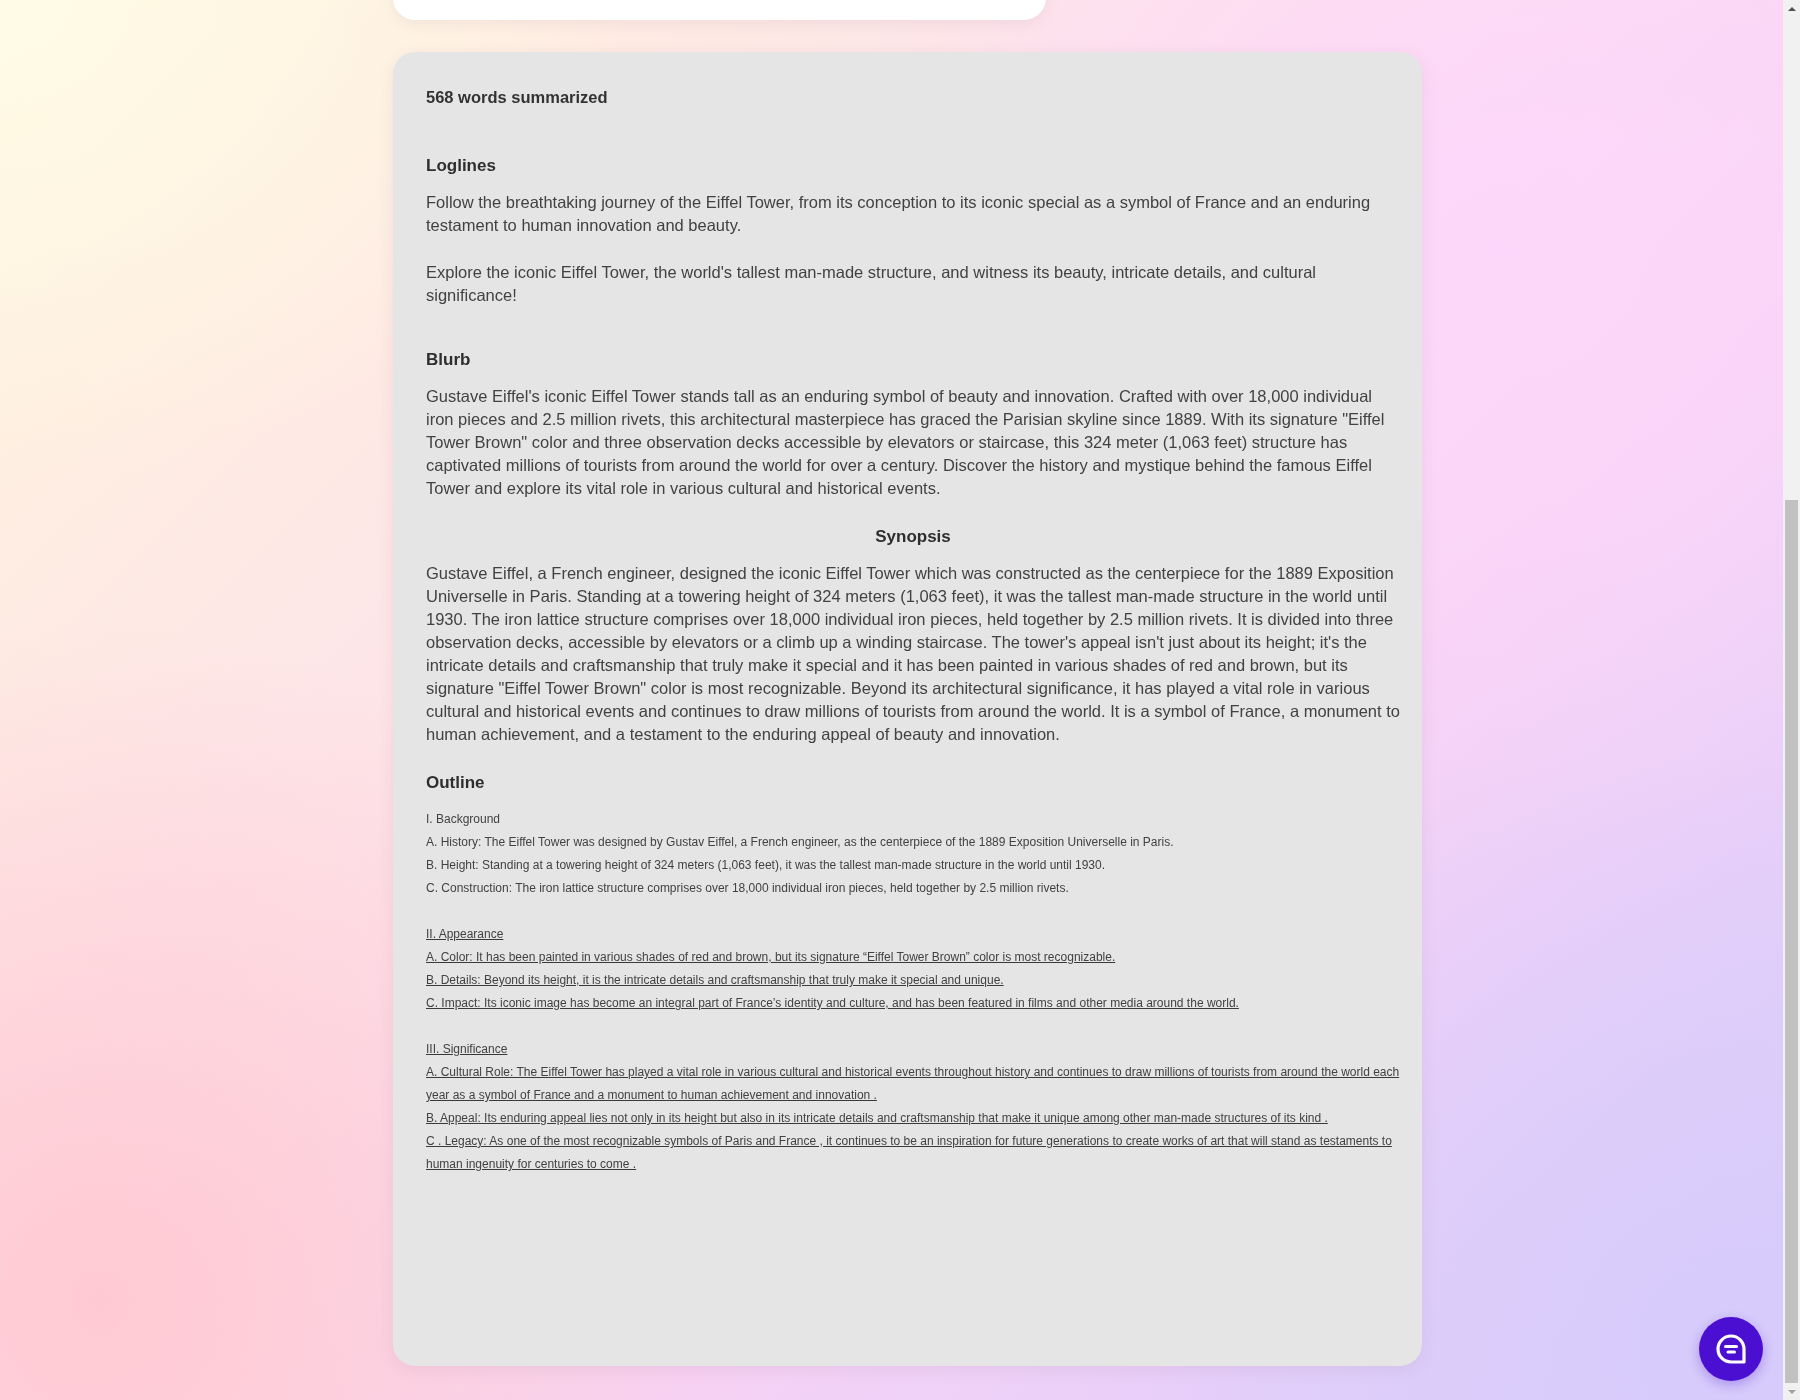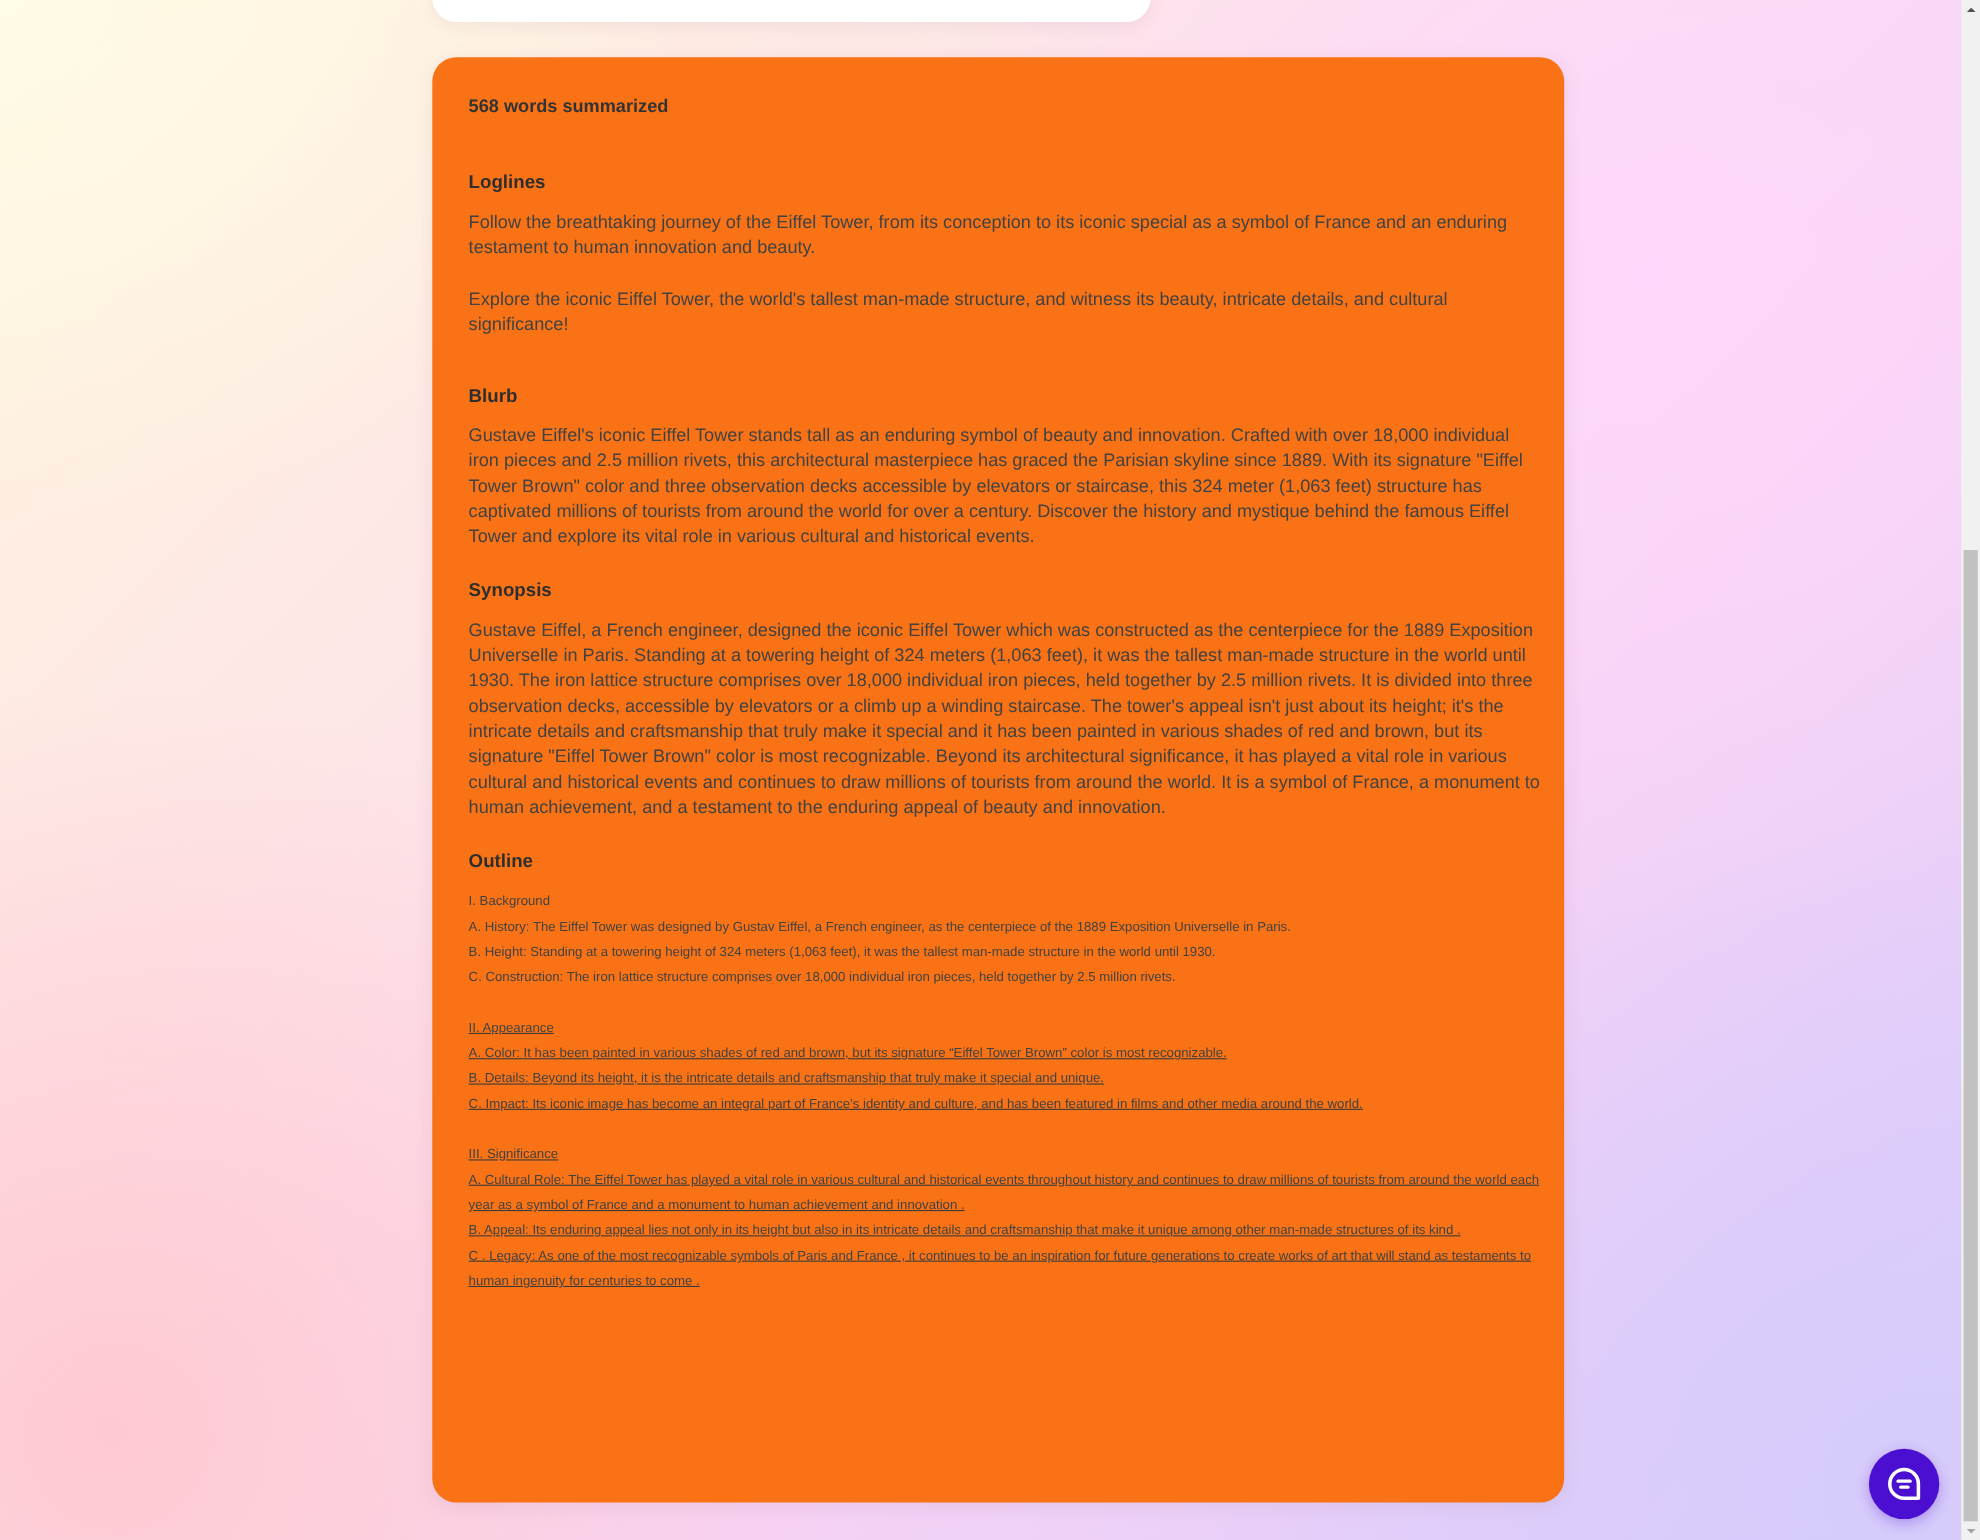--- a/index.html
+++ b/index.html
@@ -39,21 +39,21 @@
     border-radius: 0 0 22px 22px;
     box-shadow: 0 4px 14px rgba(160, 120, 150, 0.12);
   }
 
   .card-main {
     position: absolute;
     left: 393px;
     top: 52px;
     width: 1029px;
     height: 1314px;
-    background: #f97316;
+    background: #e5e5e5;
     border-radius: 22px;
     box-shadow: 0 4px 16px rgba(160, 120, 150, 0.14);
     box-sizing: border-box;
     padding: 34px 22px 0 33px;
   }
 
   .word-count {
     font-size: 16.5px;
     font-weight: bold;
     color: #333333;
@@ -77,21 +77,21 @@
   }
 
   .s-loglines { margin-top: 45px; }
   .s-loglines .section-title { margin-bottom: 12px; }
   .s-loglines .para + .para { margin-top: 24px; }
 
   .s-blurb { margin-top: 40px; }
   .s-blurb .section-title { margin-bottom: 12px; }
 
   .s-synopsis { margin-top: 24px; }
-  .s-synopsis .section-title { margin-bottom: 12px; }
+  .s-synopsis .section-title { margin-bottom: 12px; text-align: center; }
 
   .s-outline { margin-top: 24px; }
   .s-outline .section-title { margin-bottom: 12px; }
   .outline-group + .outline-group { margin-top: 23px; text-decoration: underline; }
   .outline-line {
     font-size: 12px;
     line-height: 23px;
     color: #424242;
     margin: 0;
   }

